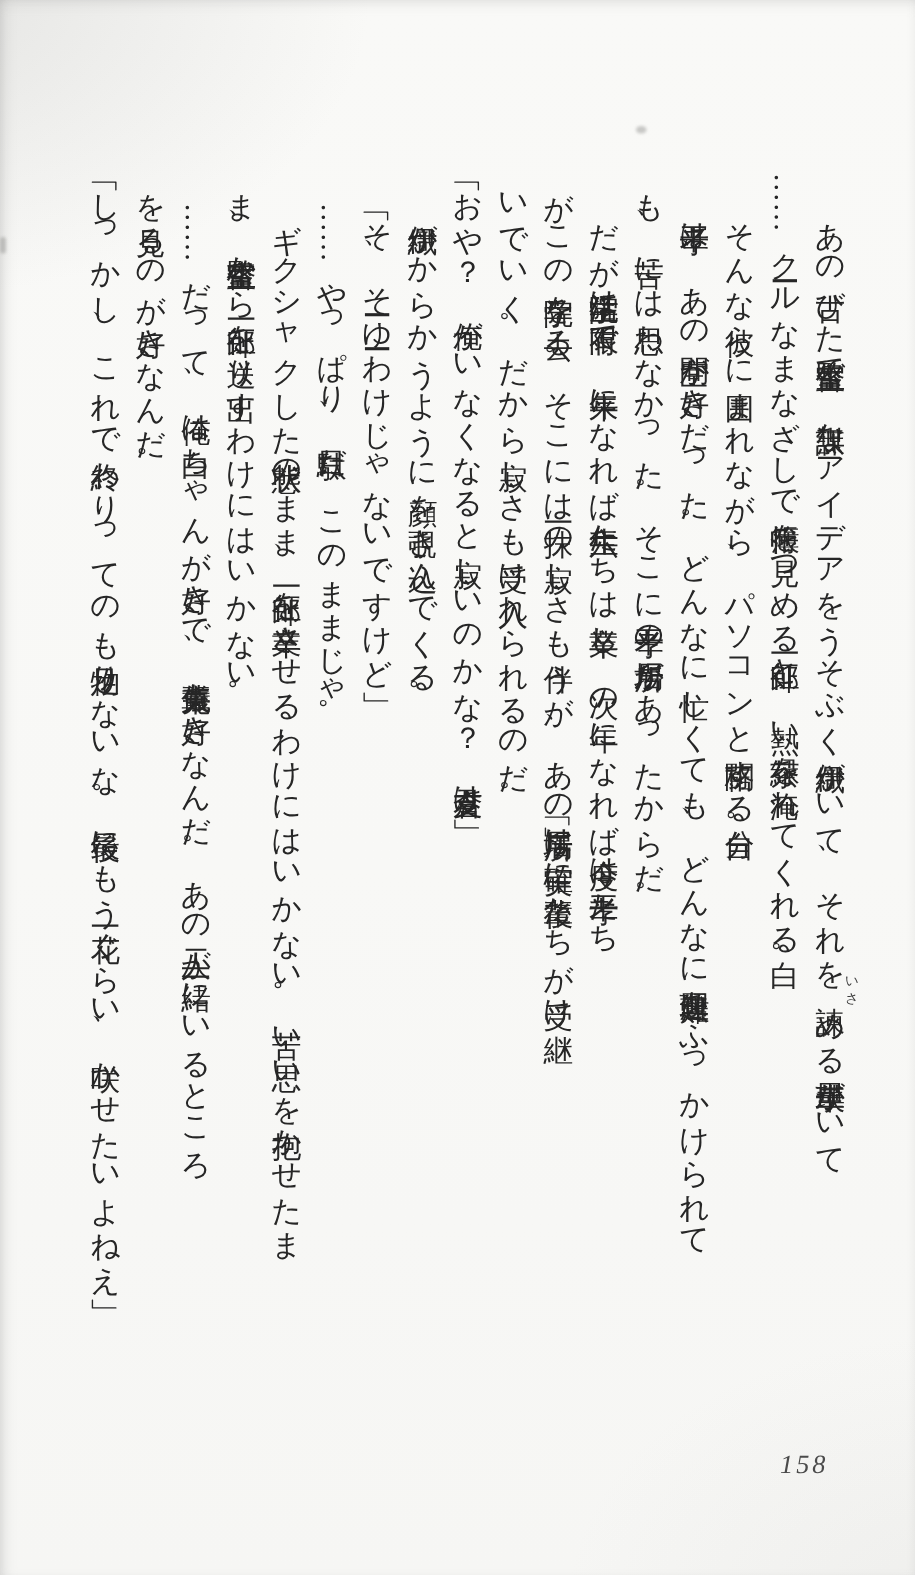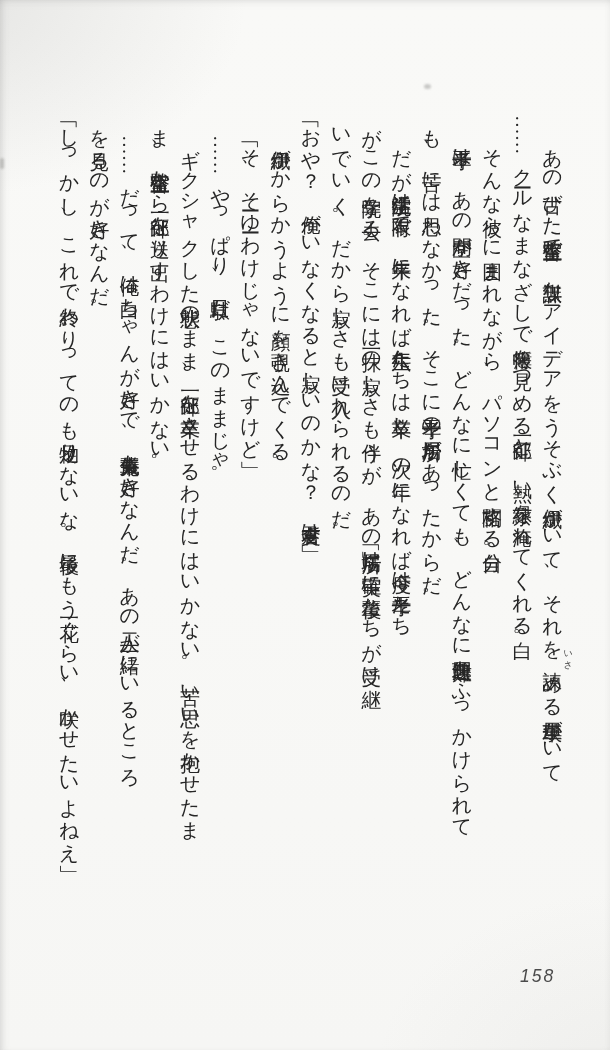--- a/index.html
+++ b/index.html
@@ -56,21 +56,21 @@
   }
   ruby rt {
     font-size: 9px;
     color: #3a3a3a;
     letter-spacing: 0;
   }
   .page-number {
     position: absolute;
     left: 520px;
     top: 966px;
-    font-family: Liberation Sans, sans-serif;
+    font-family: Liberation Serif, serif;
     font-style: italic;
     font-size: 17.5px;
     letter-spacing: 2px;
     color: #4b4b4b;
   }
 </style>
 </head>
 <body>
 
 <div class="page">

